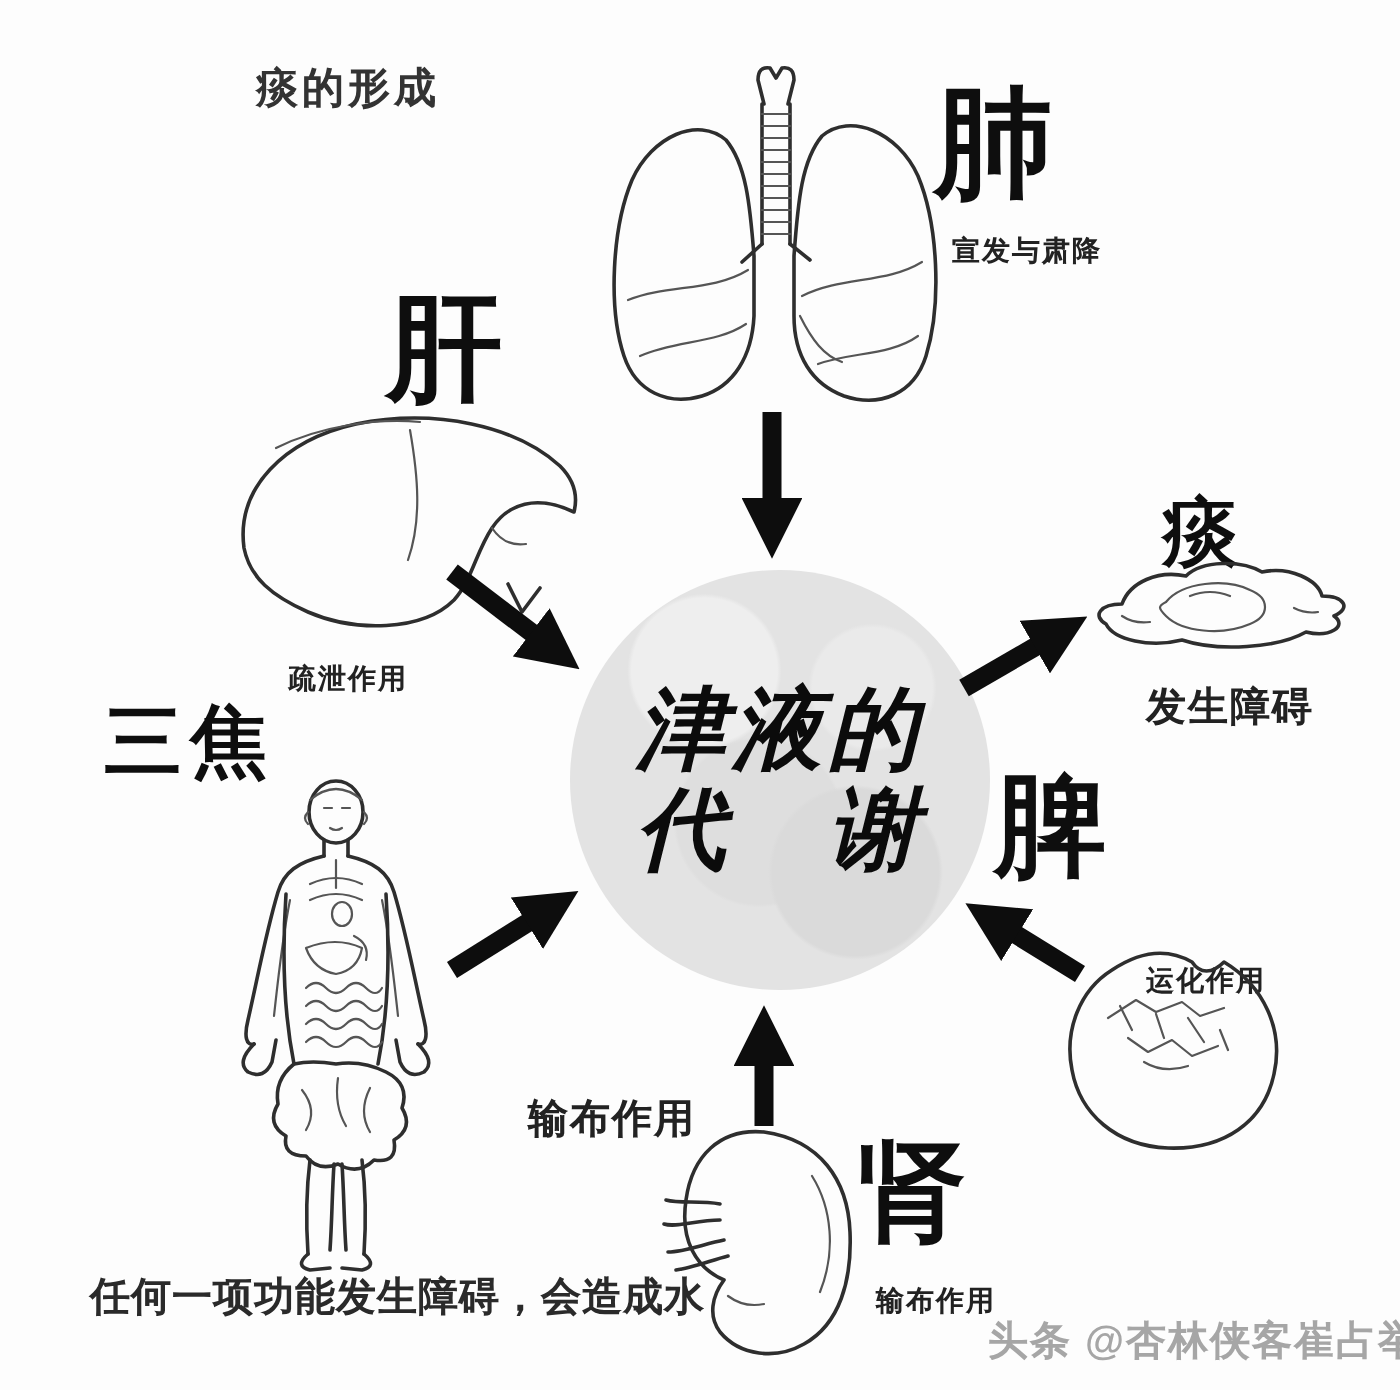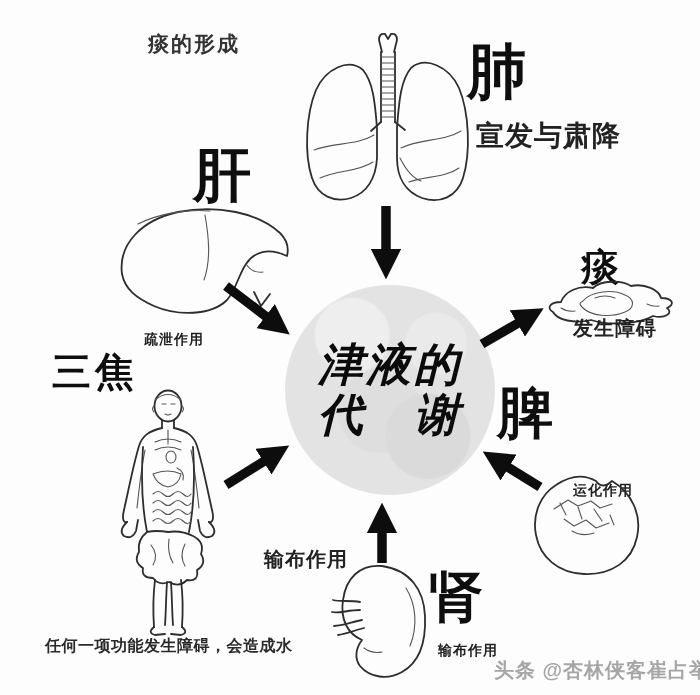--- a/index.html
+++ b/index.html
@@ -16,35 +16,35 @@
     left:285px;top:285px;width:210px;height:210px;border-radius:50%;
     background:
       radial-gradient(circle at 32% 24%, #eeeeee 0 17%, rgba(0,0,0,0) 18%),
       radial-gradient(circle at 68% 72%, #dadada 0 20%, rgba(0,0,0,0) 21%),
       radial-gradient(circle at 72% 28%, #eaeaea 0 14%, rgba(0,0,0,0) 15%),
       radial-gradient(circle at 45% 60%, #dedede 0 24%, rgba(0,0,0,0) 25%),
       #e3e3e3;
     display:flex;flex-direction:column;align-items:center;justify-content:center;font-style:italic;
   }
   .center-line{font-size:45px;font-weight:900;color:#0b0b0b;line-height:1.12;letter-spacing:3px;white-space:pre;}
-  .footnote{font-size:16px;font-weight:700;color:#2a2a2a;line-height:1.55;width:330px;letter-spacing:0.5px;}
+  .footnote{font-size:20px;font-weight:700;color:#2a2a2a;line-height:1.55;width:330px;letter-spacing:0.5px;}
   .watermark{font-size:20px;font-weight:700;color:#a6a6a6;letter-spacing:1px;white-space:nowrap;}
   svg.line-art{display:block;}
   svg.line-art path, svg.line-art line, svg.line-art ellipse{
     fill:none;stroke:#2e2e2e;stroke-width:1.8;stroke-linecap:round;stroke-linejoin:round;
   }
   svg.line-art .thin{stroke-width:1.1;stroke:#555;}
   #arrows{position:absolute;left:0;top:0;pointer-events:none;}
 </style>
 </head>
 <body>
 
 <div id="canvas">
 
-  <div class="abs title" style="left:128px;top:30px;margin-left:20px;">痰的形成</div>
+  <div class="abs title" style="left:128px;top:30px;">痰的形成</div>
 
   <svg class="abs line-art" style="left:300px;top:30px;" width="175" height="175" viewBox="0 0 175 175">
 
     <path d="M82,22 L79,10 Q79,3 85,4 L88,9 L91,4 Q97,3 97,10 L94,22"></path>
 
     <path d="M81,22 L81,92"></path>
     <path d="M95,22 L95,92"></path>
     <path class="thin" d="M81,27 H95 M81,33 H95 M81,39 H95 M81,45 H95 M81,51 H95 M81,57 H95 M81,63 H95 M81,69 H95 M81,75 H95 M81,81 H95 M81,87 H95"></path>
     <path d="M81,92 L71,101 M95,92 L105,100"></path>
 
@@ -52,21 +52,21 @@
     <path class="thin" d="M14,120 C34,112 56,116 74,105"></path>
     <path class="thin" d="M20,148 C38,140 58,142 73,132"></path>
 
     <path d="M97,98 C99,70 101,50 111,38 C125,26 149,36 159,58 C169,82 171,122 163,148 C157,167 140,174 122,168 C106,162 97,148 97,128 Z"></path>
     <path class="thin" d="M101,118 C121,108 143,112 161,101"></path>
     <path class="thin" d="M109,152 C125,146 145,148 159,138"></path>
     <path class="thin" d="M100,128 C106,140 112,148 121,151"></path>
   </svg>
 
   <div class="abs organ-label" style="left:467px;top:42px;font-size:60px;">肺</div>
-  <div class="abs fn-label" style="left:476px;top:117px;font-size:28px;">宣发与肃降</div>
+  <div class="abs fn-label" style="left:476px;top:117px;font-size:14px;">宣发与肃降</div>
 
   <svg class="abs line-art" style="left:108px;top:200px;" width="190" height="130" viewBox="0 0 190 130">
     <path d="M14,74 C10,44 34,20 70,12 C110,4 150,13 172,33 C179,40 181,48 179,56 C160,47 146,52 138,64 C130,76 128,90 119,100 C103,116 69,116 46,106 C28,98 17,89 14,74 Z"></path>
     <path class="thin" d="M97,15 C101,38 103,60 96,80"></path>
     <path class="thin" d="M30,24 C52,13 80,9 102,11"></path>
     <path d="M146,92 L153,106 L162,94"></path>
     <path class="thin" d="M138,64 C142,70 148,73 155,72"></path>
   </svg>
 
   <div class="abs organ-label" style="left:193px;top:146px;font-size:58px;">肝</div>
@@ -124,21 +124,21 @@
   </div>
 
   <div class="abs organ-label" style="left:581px;top:248px;font-size:38px;">痰</div>
 
   <svg class="abs line-art" style="left:543px;top:278px;" width="135" height="52" viewBox="0 0 135 52">
     <path d="M10,34 C3,30 7,24 18,24 C22,13 36,7 50,10 C58,2 78,2 88,8 C102,5 116,12 118,20 C129,20 133,26 124,30 C131,35 122,41 110,38 C96,46 66,48 48,42 C32,46 14,42 10,34 Z"></path>
     <path class="thin" d="M40,23 C48,13 70,11 82,17 C92,21 92,30 82,34 C68,40 48,38 40,30 C36,26 36,25 40,23 Z"></path>
     <path class="thin" d="M52,20 q10,-4 20,0 M18,30 q6,4 14,3 M104,26 q6,3 12,2"></path>
   </svg>
 
-  <div class="abs fn-label" style="left:573px;top:315px;font-size:20px;">发生障碍</div>
+  <div class="abs fn-label" style="left:573px;top:340px;font-size:20px;">发生障碍</div>
 
   <div class="abs organ-label" style="left:497px;top:385px;font-size:56px;">脾</div>
   <div class="abs fn-label" style="left:573px;top:442px;margin-top:40px;">运化作用</div>
 
   <svg class="abs line-art" style="left:520px;top:457px;" width="132" height="126" viewBox="0 0 132 126">
     <path d="M36,28 C20,38 12,58 16,78 C20,100 38,116 64,117 C92,118 112,104 117,80 C122,58 112,36 92,24 C86,30 80,30 76,24 C62,16 48,20 36,28 Z"></path>
     <path class="thin" d="M34,52 l14,-9 l10,6 l13,-5 l9,7 l12,-4"></path>
     <path class="thin" d="M44,62 l10,7 l12,-6 l10,8 l13,-5"></path>
     <path class="thin" d="M40,46 l6,12 M58,50 l4,12 M74,52 l8,12 M90,58 l4,10"></path>
     <path class="thin" d="M52,74 q10,6 22,2"></path>

